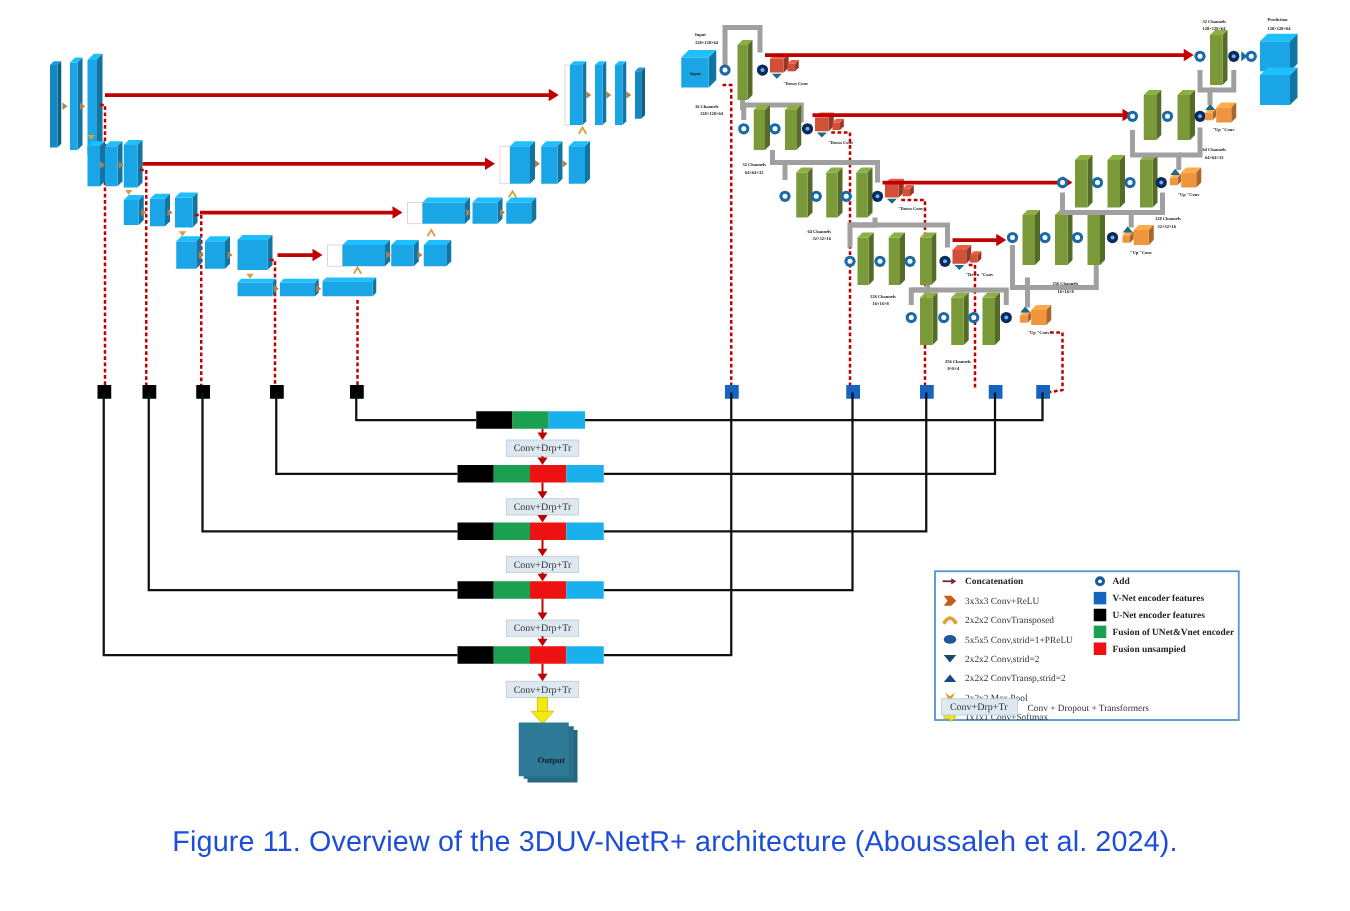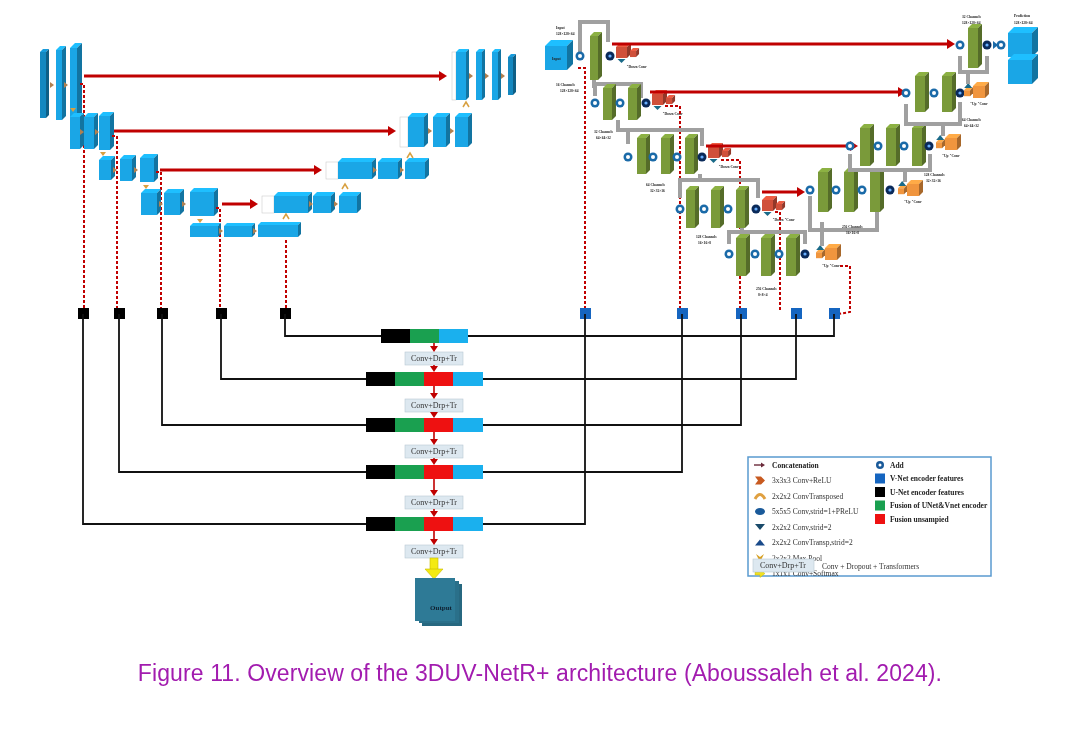--- a/index.html
+++ b/index.html
@@ -3,21 +3,21 @@
 <meta charset="utf-8">
 <style>
   html, body { margin:0; padding:0; background:#ffffff; }
   body { width:1080px; height:729px; position:relative; overflow:hidden; font-family:"Liberation Serif", serif; }
   #stage { position:absolute; left:0; top:0; width:1080px; height:729px; }
   .tiny { font-family:"Liberation Serif", serif; font-size:3.6px; font-weight:bold; fill:#222; }
   .leg-text { font-family:"Liberation Serif", serif; font-size:7.5px; font-weight:bold; fill:#222; }
   .leg-text-n { font-family:"Liberation Serif", serif; font-size:7.5px; fill:#333; }
   .cdt { font-family:"Liberation Serif", serif; font-size:8px; fill:#333; }
   #caption { position:absolute; left:0; top:660px; width:1080px; text-align:center;
-    font-family:"Liberation Sans", sans-serif; font-size:23px; color:#a21caf; letter-spacing:0.1px; }
+    font-family:"Liberation Sans", sans-serif; font-size:23px; color:#1d4ed8; letter-spacing:0.1px; }
 </style>
 </head>
 <body>
 
 <svg id="stage" width="1080" height="729" viewBox="0 0 1080 729">
   <defs>
     <marker id="arrRed" markerWidth="6" markerHeight="6" refX="5" refY="3" orient="auto">
       <path d="M0,0 L6,3 L0,6 z" fill="#c00000"></path>
     </marker>
     <marker id="arrGray" markerWidth="6" markerHeight="6" refX="4" refY="3" orient="auto">

